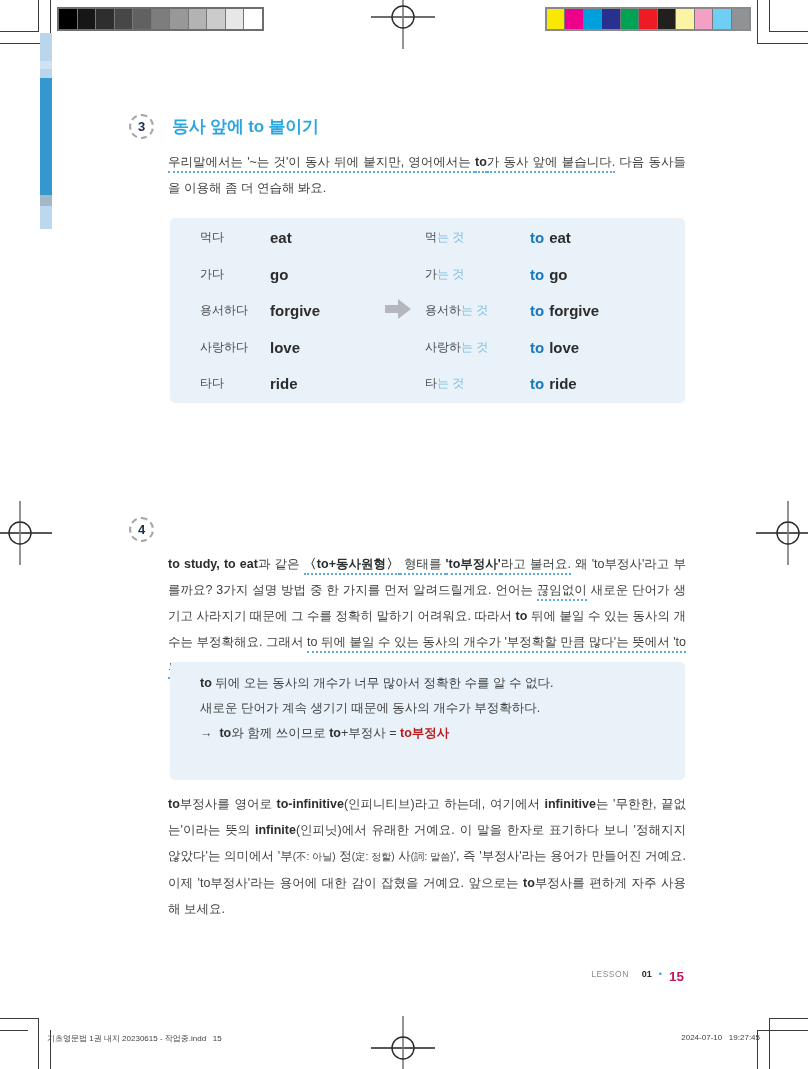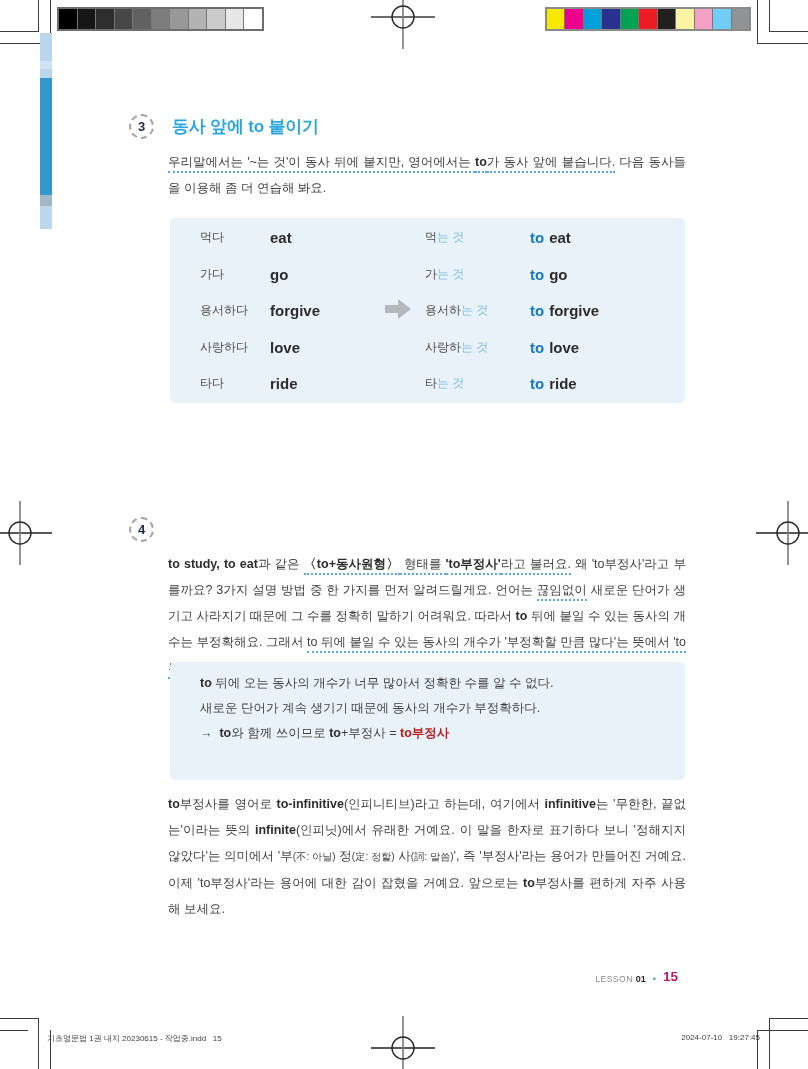--- a/index.html
+++ b/index.html
@@ -55,23 +55,23 @@
   #tbl-arrow{position:absolute;left:213px;top:50%;transform:translateY(-50%);}
 
   
   #concept-box{
     position:absolute;left:170px;top:662px;width:515px;height:118px;background:#e9f2f9;border-radius:5px;
     box-sizing:border-box;padding:9px 18px 0 30px;
   }
   .bline{font-size:12.5px;line-height:25px;white-space:pre-wrap;color:#3f3f3f;}
 
   
-  #footer-lesson{position:absolute;top:969px;right:130px;display:flex;align-items:flex-end;}
+  #footer-lesson{position:absolute;top:969px;right:124px;display:flex;align-items:flex-start;}
   .f-lesson{font-size:8.5px;color:#8a8a8a;letter-spacing:0.5px;}
-  .f-num{font-size:9px;font-weight:700;color:#2b2b2b;margin-left:3px;}
+  .f-num{font-size:9px;font-weight:700;color:#2b2b2b;margin-left:13px;}
   .f-dot{font-size:9px;color:#2f9fd6;margin:0 7px;}
   .f-page{font-size:13.5px;font-weight:700;color:#be185d;}
   .slug{position:absolute;top:1033px;font-size:8px;color:#3f3f3f;white-space:pre;}
   #slug-left{left:47px;}
   #slug-right{right:48px;}
 </style>
 </head>
 <body>
 
 <div class="sheet">

